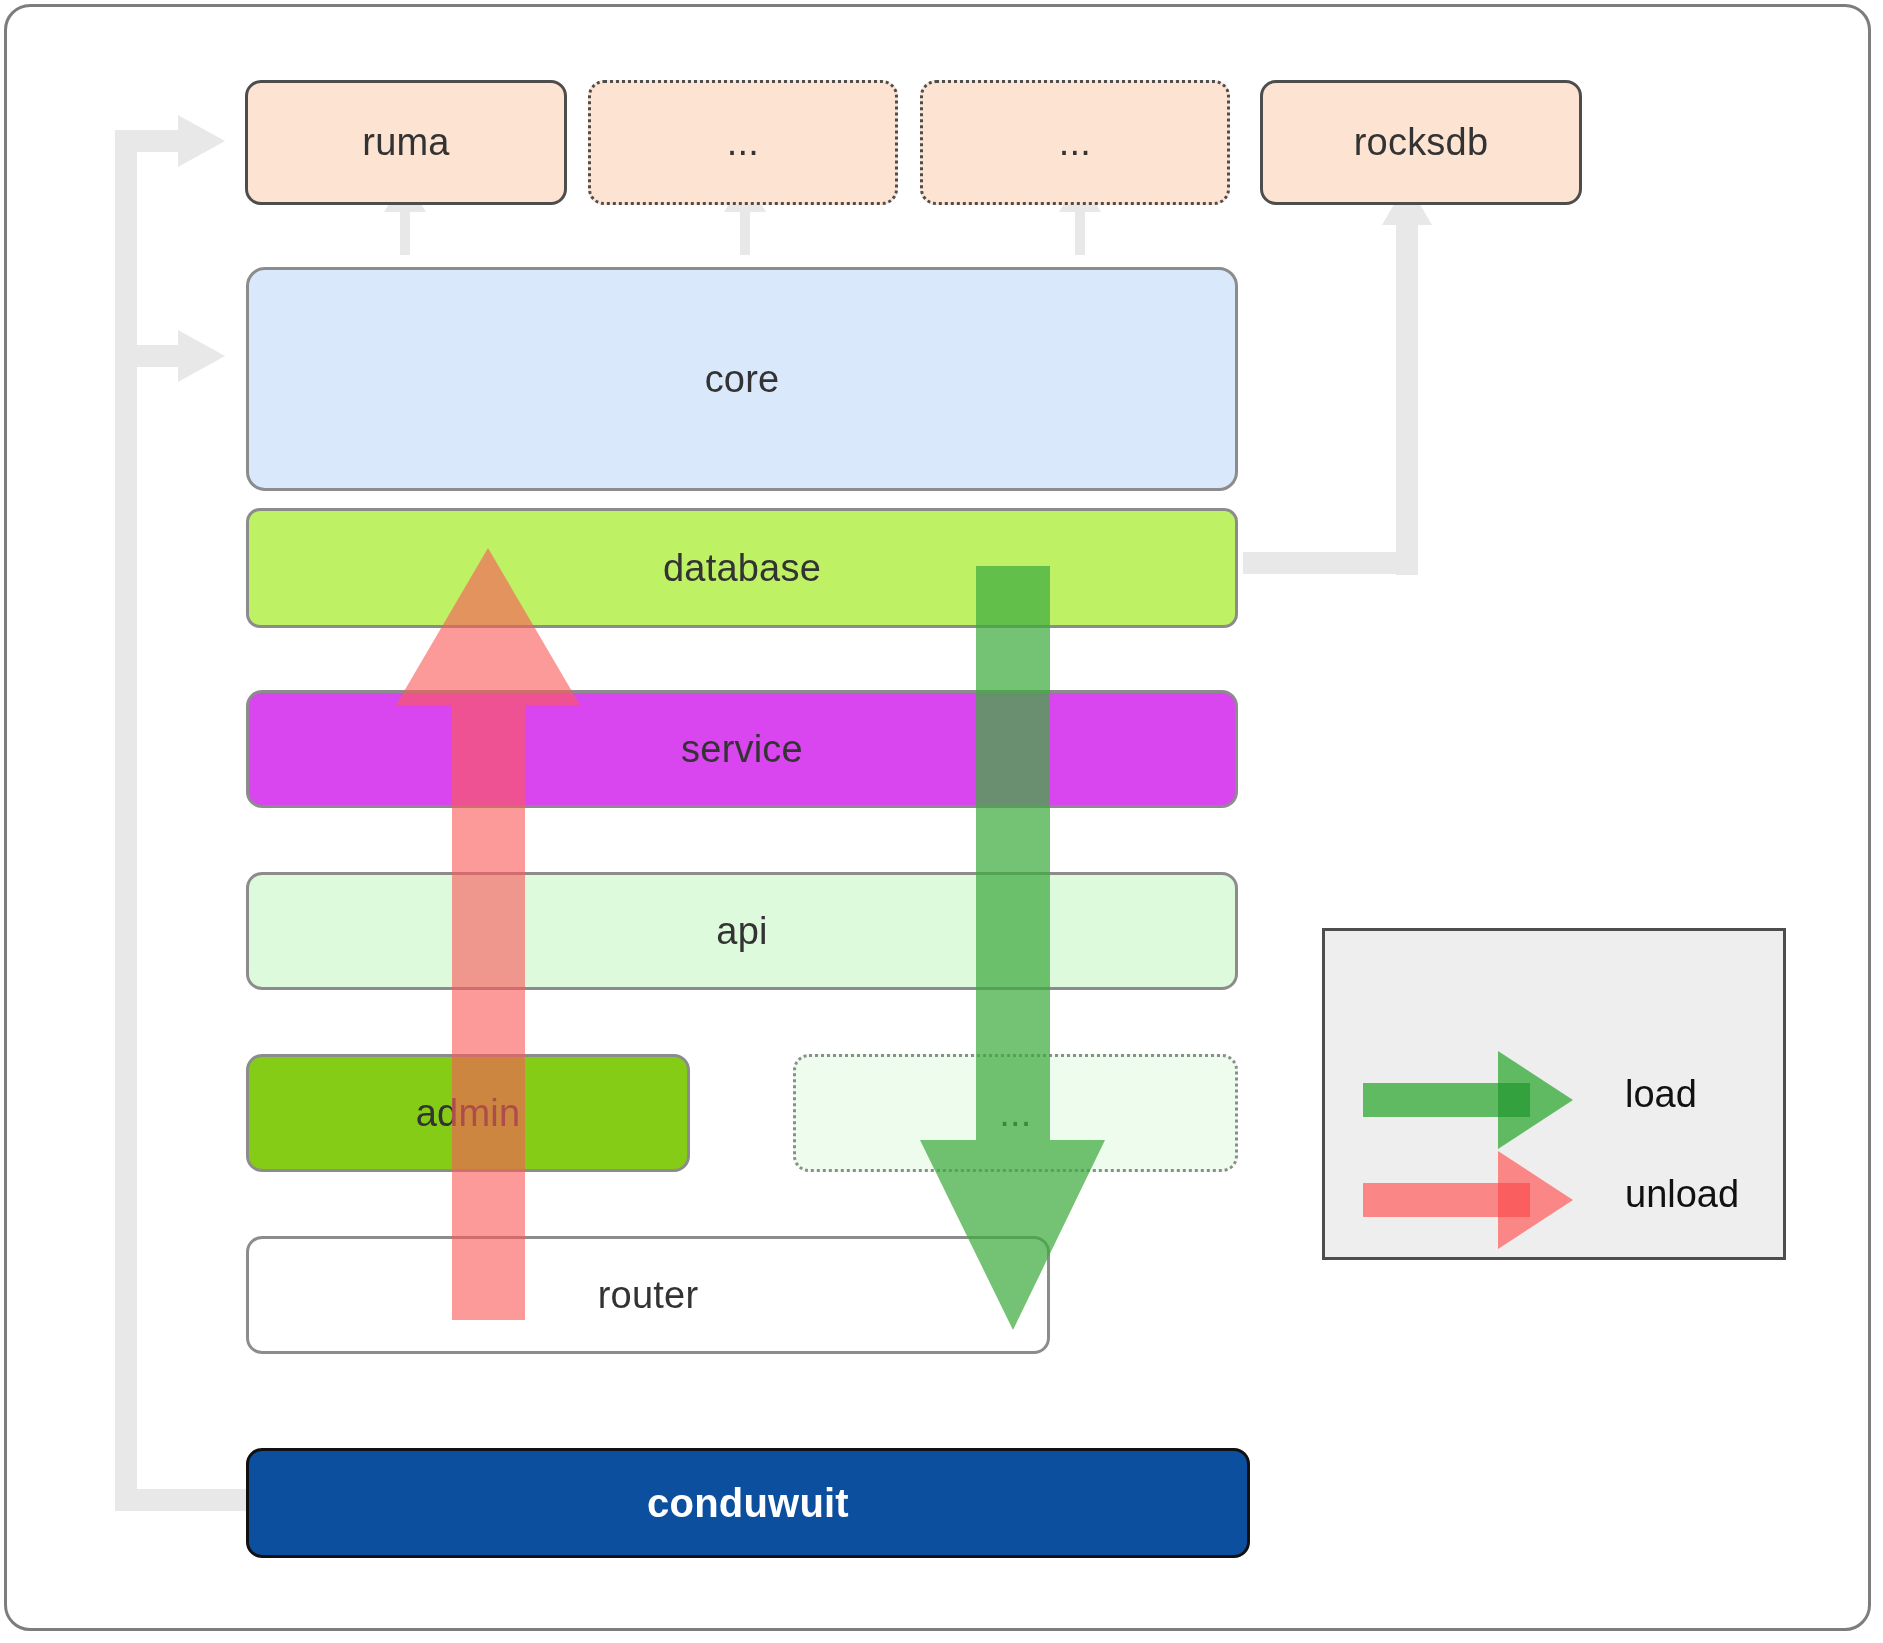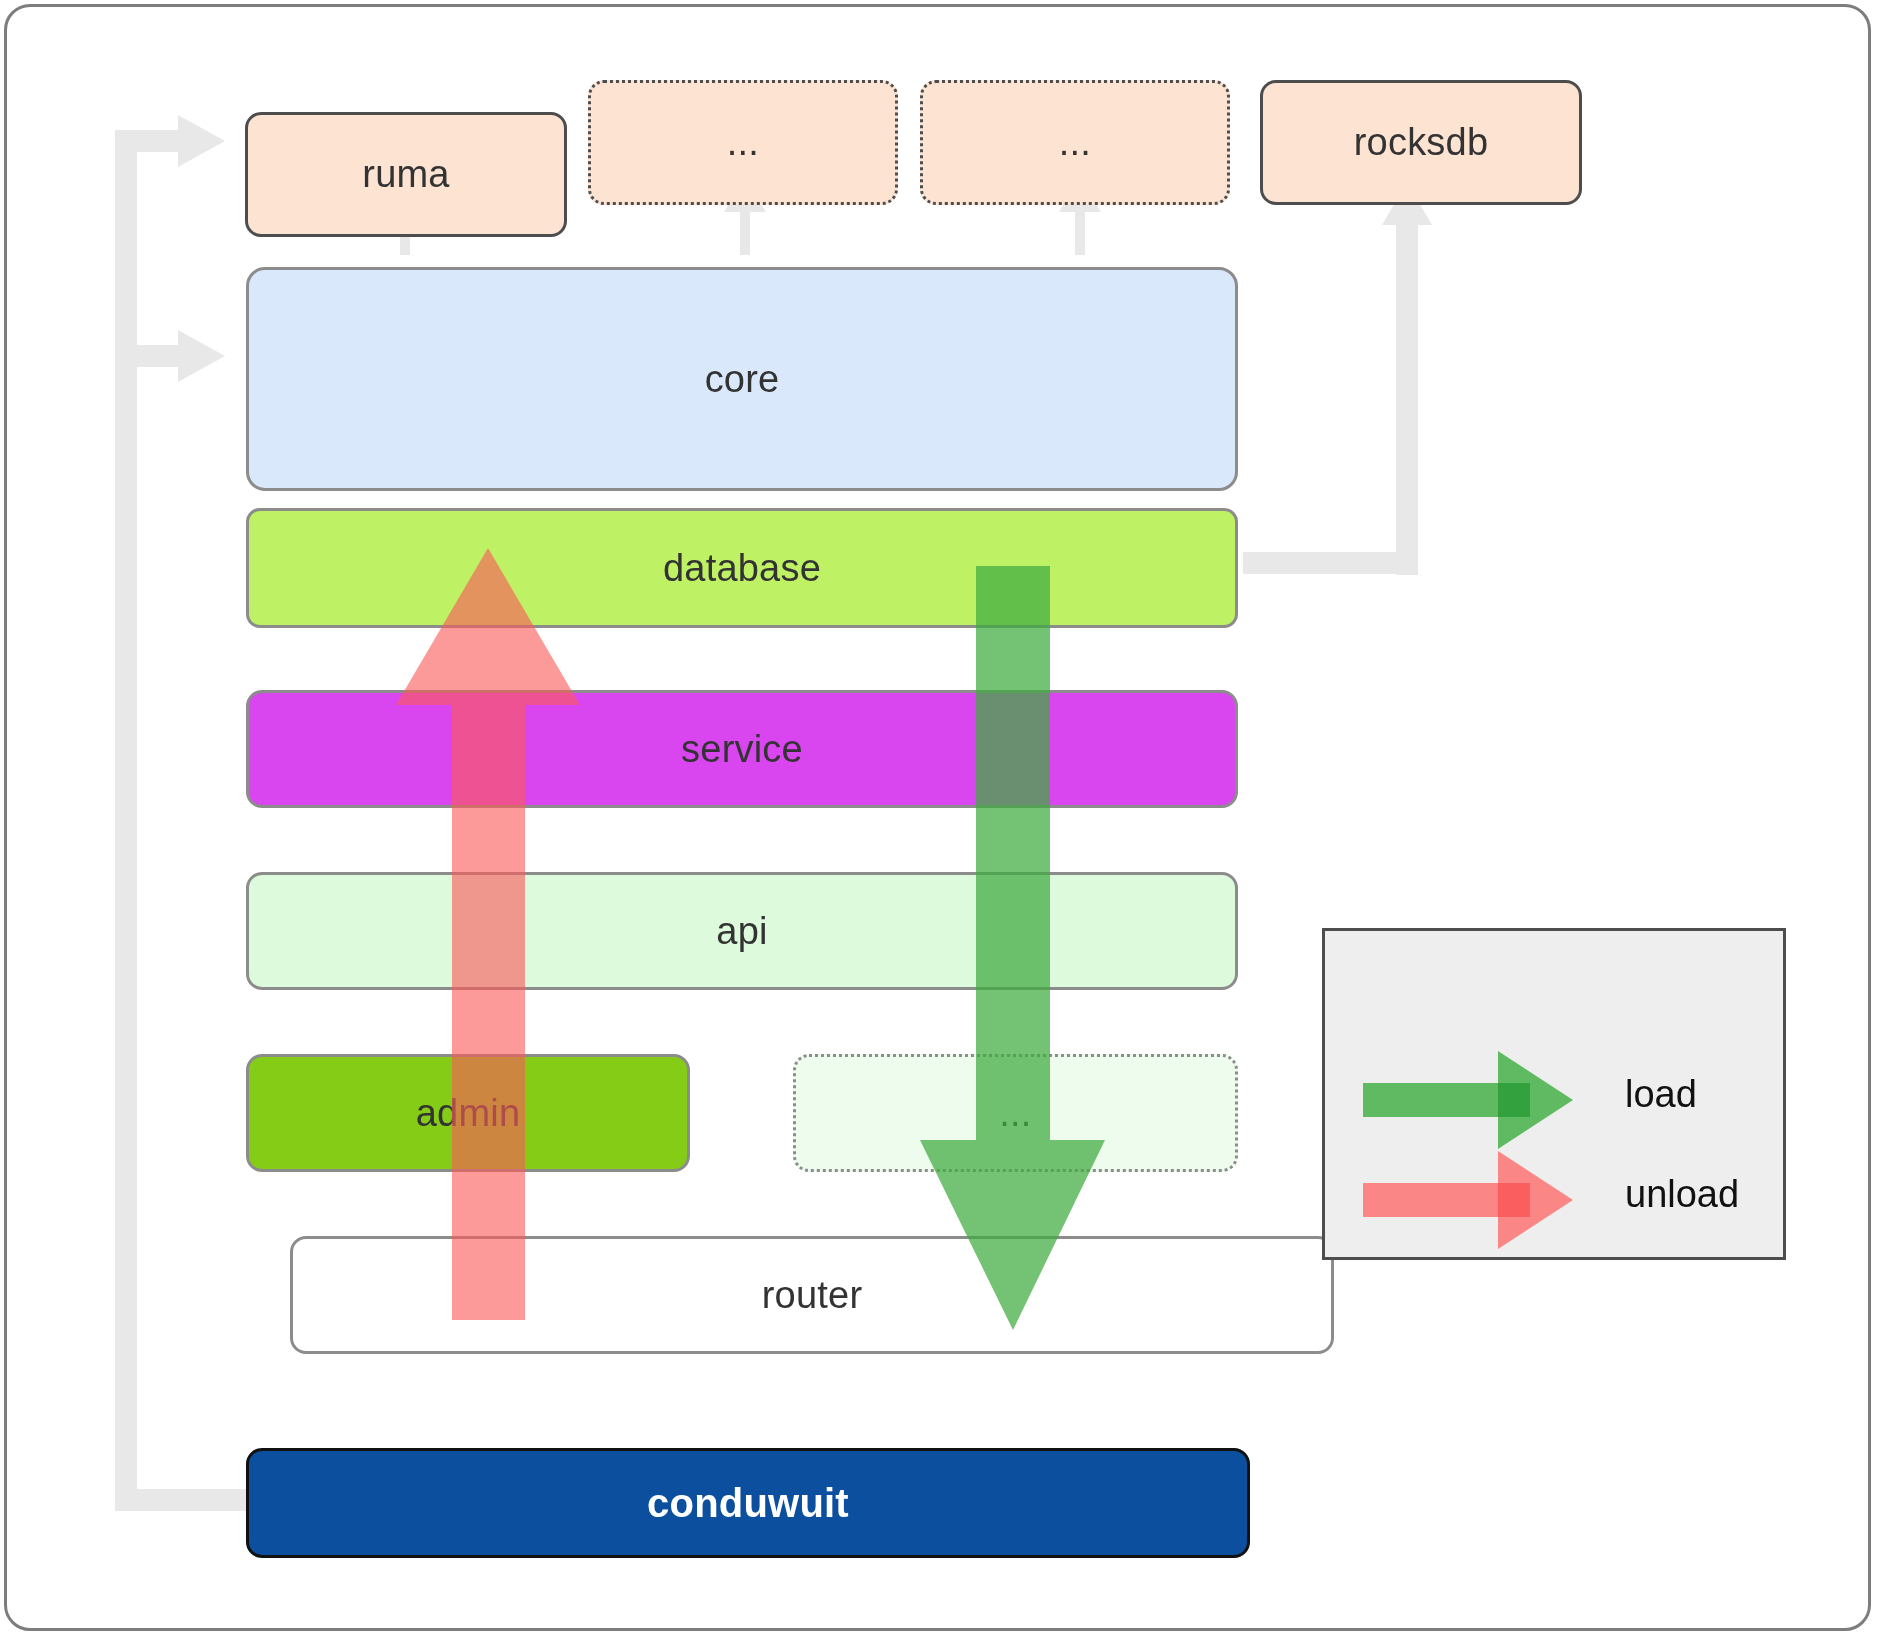--- a/index.html
+++ b/index.html
@@ -186,21 +186,21 @@
     </g>
 
     <g class="gray">
       <rect x="1243" y="552" width="175" height="22"></rect>
       <rect x="1396" y="215" width="22" height="360"></rect>
       <polygon points="1382,225 1432,225 1407,182"></polygon>
       <path d="M 1396 574 a 22 22 0 0 0 22 -22 l 0 0 l -22 0 Z"></path>
     </g>
   </svg>
 
-  <div class="node orange-solid" style="left:245px; top:80px; width:322px; height:125px;margin-top:32px;">
+  <div class="node orange-solid" style="left:245px; top:80px; width:322px; height:125px;">
     <span>ruma</span>
   </div>
   <div class="node orange-dotted" style="left:588px; top:80px; width:310px; height:125px;">
     <span>...</span>
   </div>
   <div class="node orange-dotted" style="left:920px; top:80px; width:310px; height:125px;">
     <span>...</span>
   </div>
   <div class="node orange-solid" style="left:1260px; top:80px; width:322px; height:125px;text-align:center;">
     <span>rocksdb</span>
@@ -222,21 +222,21 @@
     <span>api</span>
   </div>
 
   <div class="node admin-box" style="left:246px; top:1054px; width:444px; height:118px;">
     <span>admin</span>
   </div>
   <div class="node dots-box" style="left:793px; top:1054px; width:445px; height:118px;">
     <span>...</span>
   </div>
 
-  <div class="node router-box" style="left:246px; top:1236px; width:1044px; height:118px;margin-left:44px;">
+  <div class="node router-box" style="left:246px; top:1236px; width:804px; height:118px;">
     <span>router</span>
   </div>
 
   <div class="node conduwuit-box" style="left:246px; top:1448px; width:1004px; height:110px;">
     <span>conduwuit</span>
   </div>
 
   <svg class="overlay-top" viewBox="0 0 1883 1643">
 
     <g opacity="0.62">

